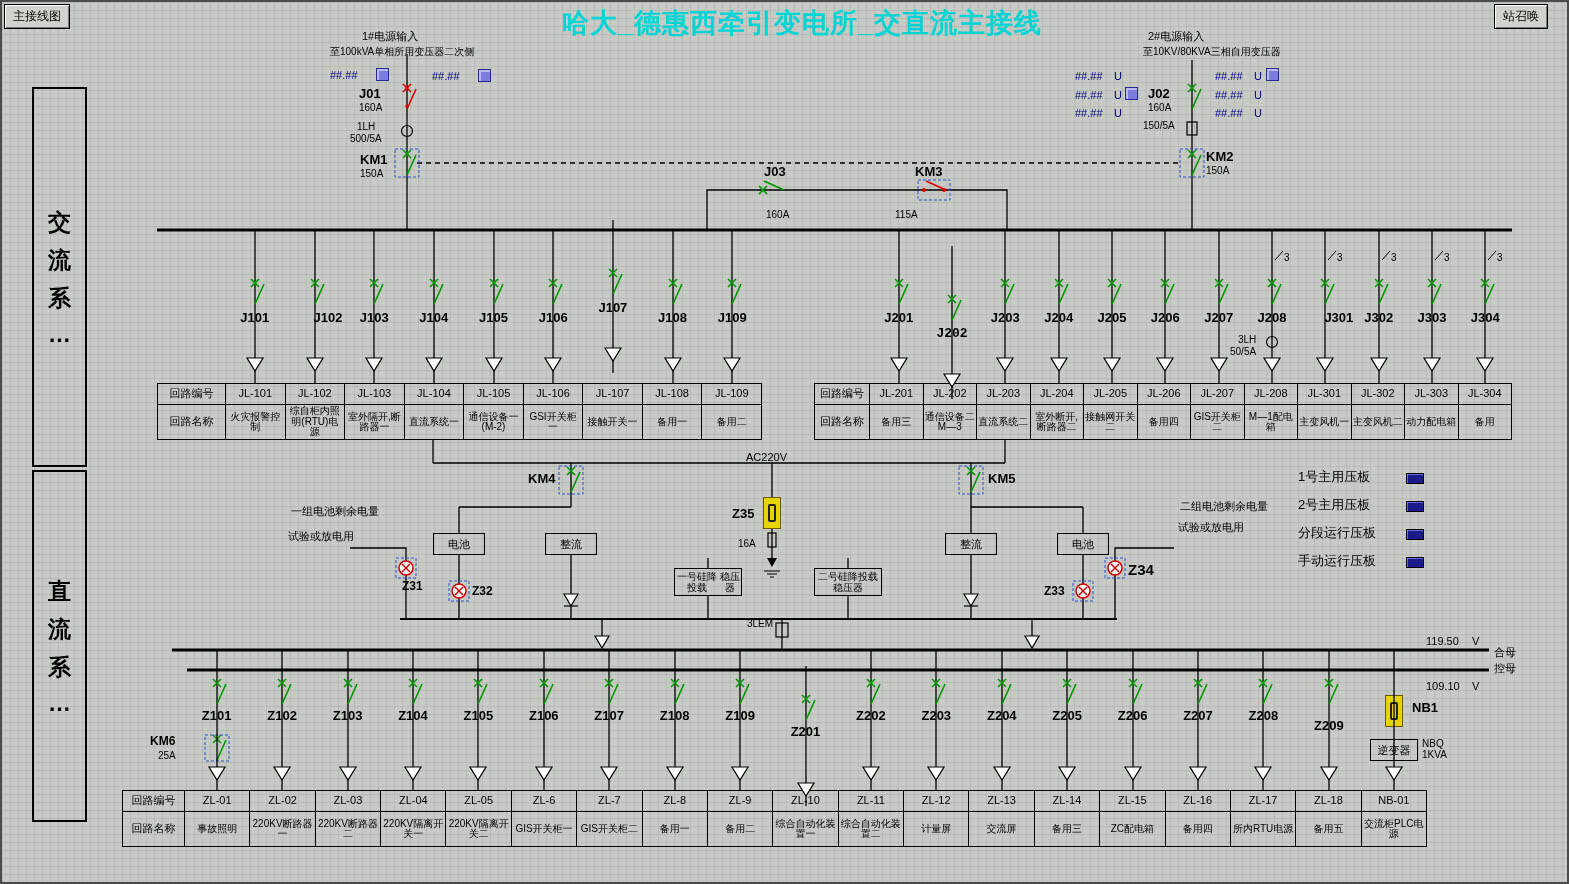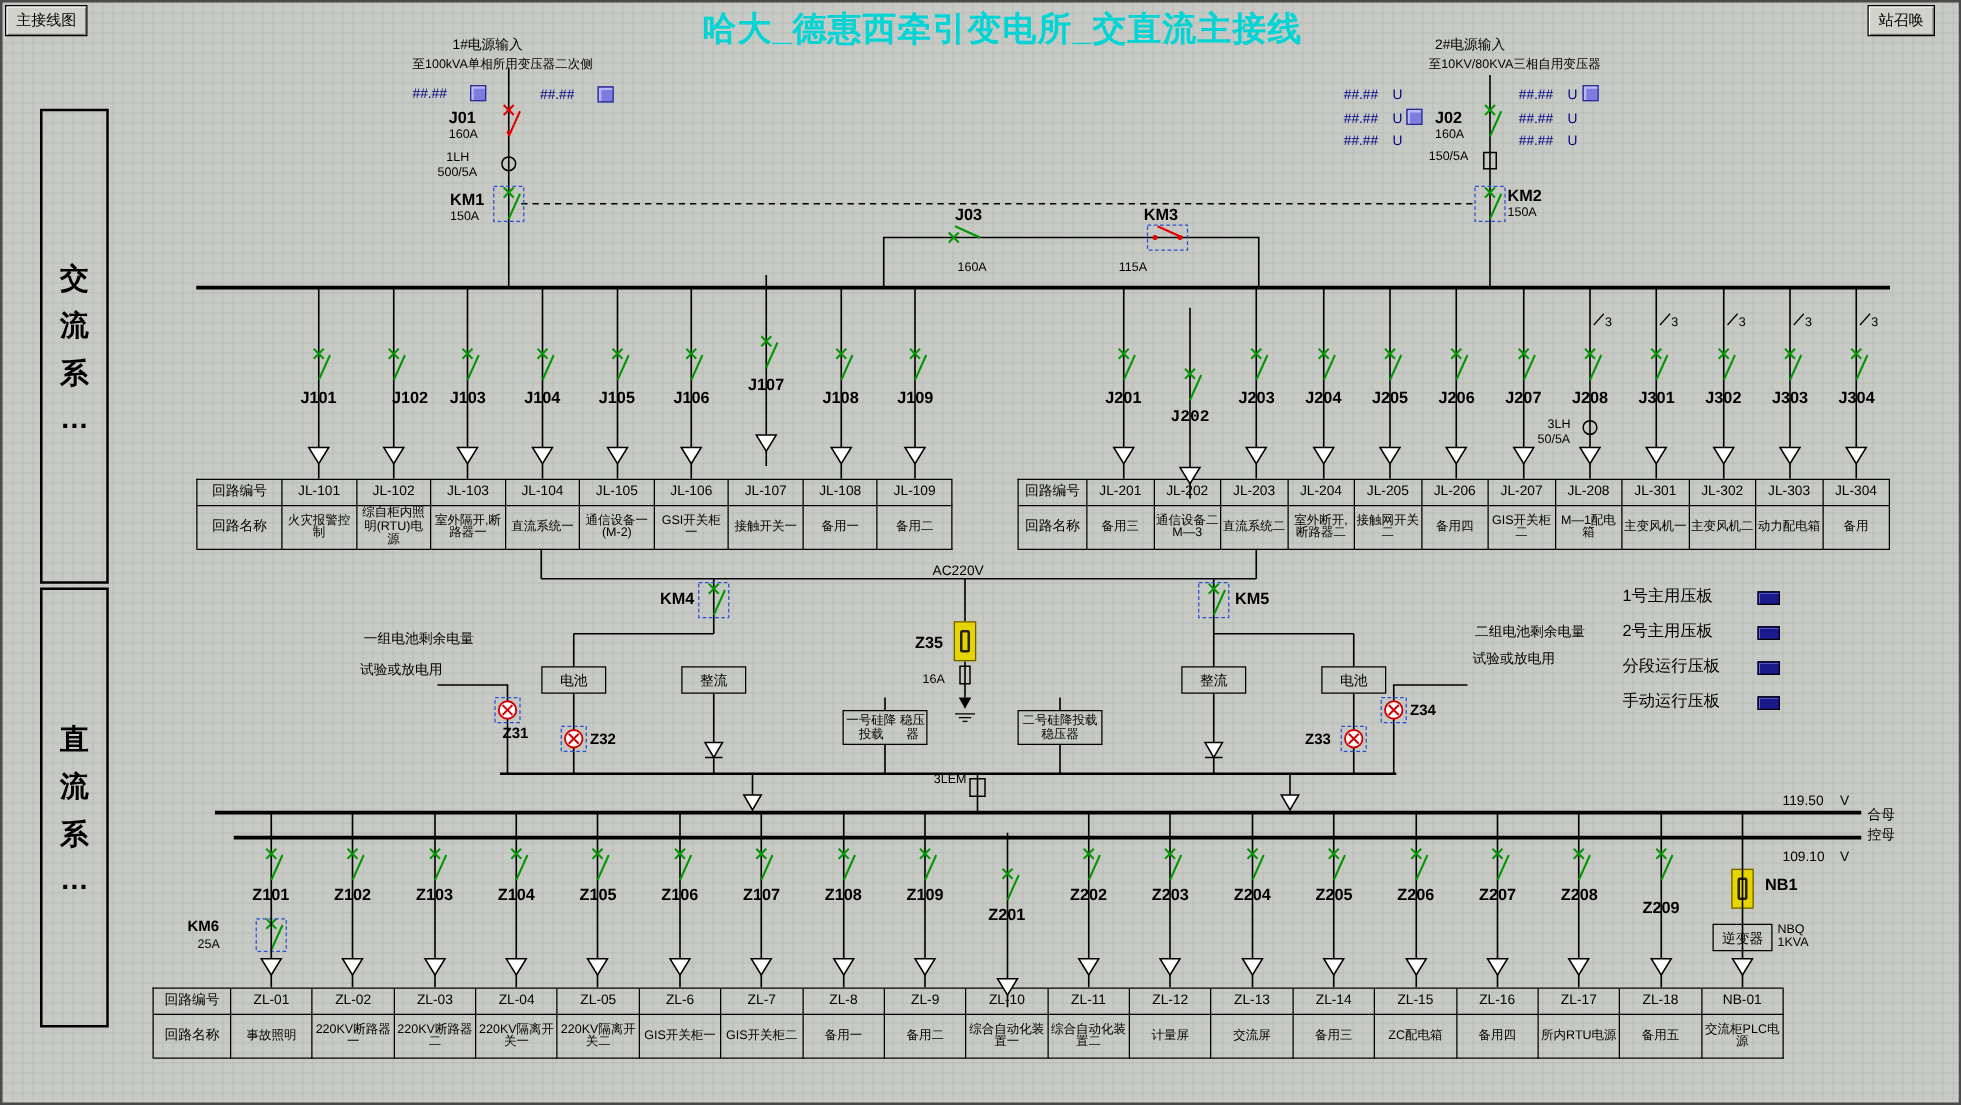--- a/index.html
+++ b/index.html
@@ -214,21 +214,21 @@
   <div class="t s10" style="left:736px;top:536px;">16A</div>
 
   <div class="box" style="left:431px;top:531px;width:52px;height:22px;">电池</div>
   <div class="box" style="left:543px;top:531px;width:52px;height:22px;">整流</div>
   <div class="box" style="left:943px;top:531px;width:52px;height:22px;">整流</div>
   <div class="box" style="left:1055px;top:531px;width:52px;height:22px;">电池</div>
 
   <div class="t b" style="left:376px;top:578px;font-size:12px;padding-left:24px;">Z31</div>
   <div class="t b" style="left:470px;top:583px;font-size:12px;">Z32</div>
   <div class="t b" style="left:1042px;top:583px;font-size:12px;">Z33</div>
-  <div class="t b" style="left:1126px;top:560px;font-size:12px;">Z34</div>
+  <div class="t b" style="left:1126px;top:560px;font-size:15px;">Z34</div>
 
   <div class="t" style="left:289px;top:503px;">一组电池剩余电量</div>
   <div class="t" style="left:286px;top:528px;">试验或放电用</div>
   <div class="t" style="left:1178px;top:498px;">二组电池剩余电量</div>
   <div class="t" style="left:1176px;top:519px;">试验或放电用</div>
 
   <div class="box" style="left:672px;top:566px;width:68px;height:28px;font-size:10px;line-height:1.1;">
     <span>一号硅降投载</span>
     <span>稳压器</span>
   </div>
@@ -445,21 +445,21 @@
         <text x="40" y="31" font-size="10" fill="#000">3</text>
         <circle cx="28" cy="112" r="5.5" fill="none" stroke="#000" stroke-width="1.2"></circle>
         <polygon points="20,128 36,128 28,141" fill="#fff" stroke="#000" stroke-width="1.2"></polygon>
       </svg><div class="flabel mag" style="top: 80px;">J208</div></div>
     <div class="feeder" style="left: 1295.3px; top: 228px; width: 56px; height: 153px;"><svg width="56" height="153">
         <line x1="28" y1="0" x2="28" y2="153" stroke="#000" stroke-width="1.3"></line>
         <use transform="translate(28,62)" href="#gsw"></use>
         <line x1="31" y1="30" x2="39" y2="21" stroke="#000" stroke-width="1"></line>
         <text x="40" y="31" font-size="10" fill="#000">3</text>
         <polygon points="20,128 36,128 28,141" fill="#fff" stroke="#000" stroke-width="1.2"></polygon>
-      </svg><div class="flabel mag" style="top: 80px;">J301</div></div>
+      </svg><div class="flabel mag" style="top: 80px; text-align: right;">J301</div></div>
     <div class="feeder" style="left: 1348.7px; top: 228px; width: 56px; height: 153px;"><svg width="56" height="153">
         <line x1="28" y1="0" x2="28" y2="153" stroke="#000" stroke-width="1.3"></line>
         <use transform="translate(28,62)" href="#gsw"></use>
         <line x1="31" y1="30" x2="39" y2="21" stroke="#000" stroke-width="1"></line>
         <text x="40" y="31" font-size="10" fill="#000">3</text>
         <polygon points="20,128 36,128 28,141" fill="#fff" stroke="#000" stroke-width="1.2"></polygon>
       </svg><div class="flabel mag" style="top: 80px;">J302</div></div>
     <div class="feeder" style="left: 1402px; top: 228px; width: 56px; height: 153px;"><svg width="56" height="153">
         <line x1="28" y1="0" x2="28" y2="153" stroke="#000" stroke-width="1.3"></line>
         <use transform="translate(28,62)" href="#gsw"></use>

